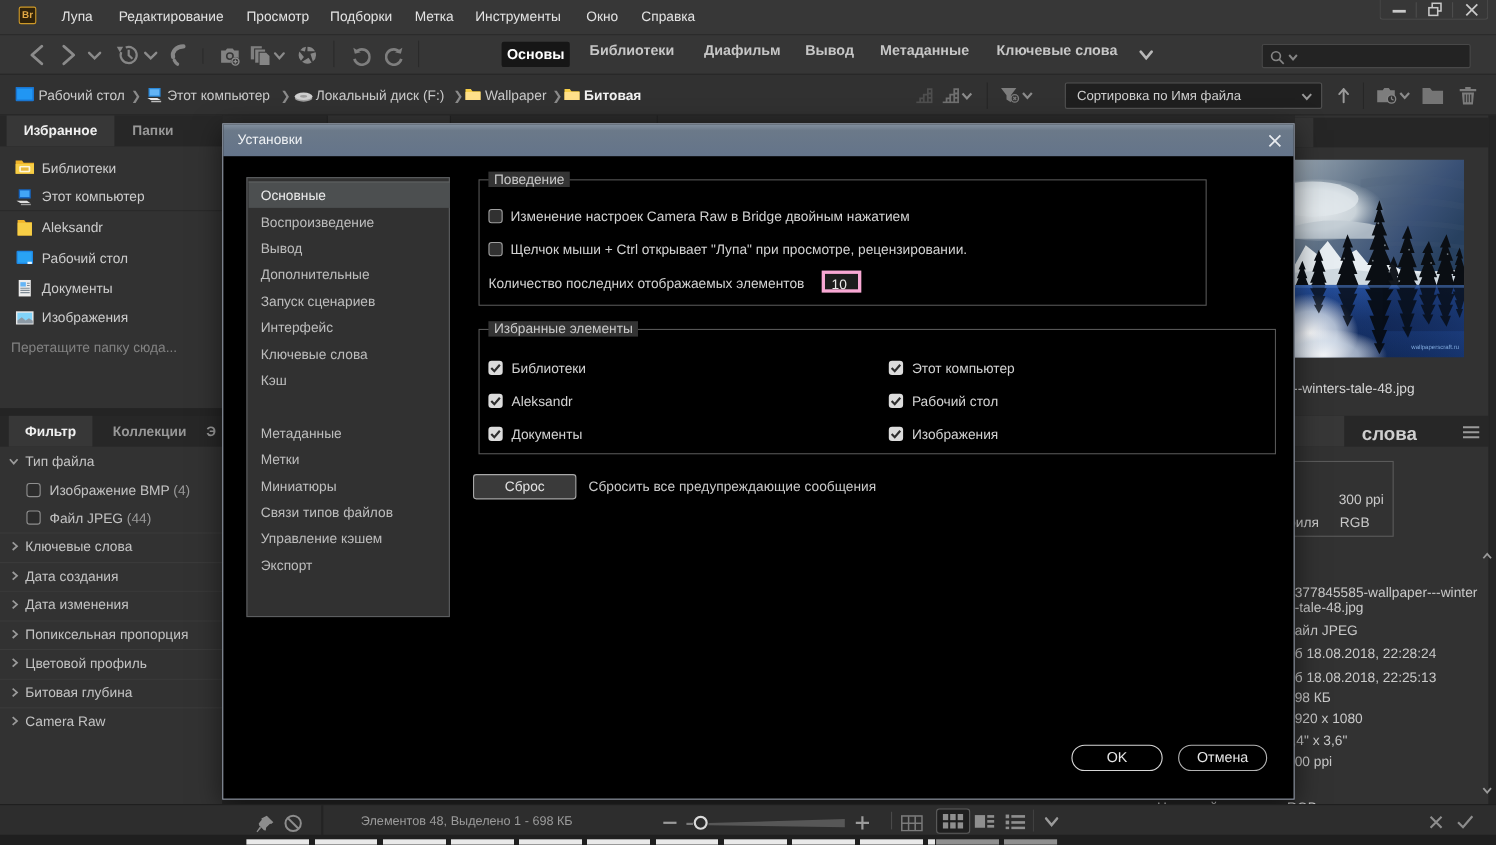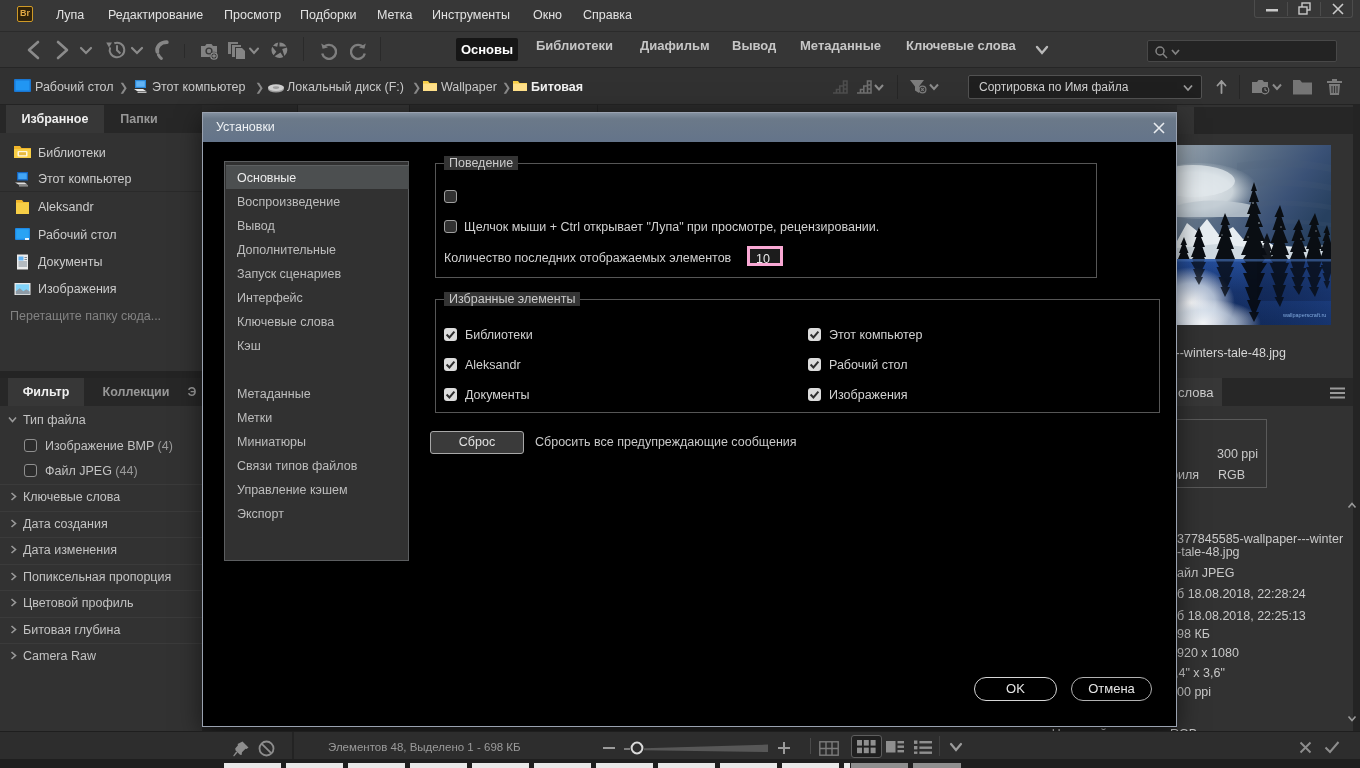--- a/index.html
+++ b/index.html
@@ -422,21 +422,21 @@
     <path d="M0 114 h154 v2.5 h-154 z" fill="#4e7bc4" opacity="0.55"></path>
     <text x="106" y="172" font-size="5.5" fill="#7fa8dc" font-family="Liberation Sans">wallpaperscraft.ru</text>
   </svg>
 
   <div class="abs" style="left:1177px; top:346px; width:120px; height:15px; overflow:hidden;">
     <div style="position:absolute; right:11px; top:0; white-space:nowrap; font-size:12.5px; color:#d6d6d6;">377845585-wallpaper---winters-tale-48.jpg</div>
   </div>
 
   <div class="abs" style="left:1177px; top:378px; width:176px; height:28px; background:#272727;"></div>
   <div class="abs" style="left:1177px; top:378px; width:45px; height:28px; background:#373737;"></div>
-  <div class="abs" style="left:1178px; top:385px; font-weight:normal; font-size:13px; color:#cfcfcf;">слова</div>
+  <div class="abs" style="left:1238px; top:385px; font-weight:bold; font-size:17px; color:#cfcfcf;">слова</div>
   <svg class="abs" style="left:1330px; top:387px;" width="15" height="12" viewBox="0 0 15 12">
     <path d="M0 1.5 h15 M0 6 h15 M0 10.5 h15" stroke="#9a9a9a" stroke-width="1.8"></path>
   </svg>
 
   <div class="abs" style="left:1150px; top:419px; width:117px; height:69px; border:1px solid #5a5a5a;"></div>
   <div class="abs" style="left:1140px; top:447px; width:118px; text-align:right; font-size:12.5px; color:#c9c9c9;">300 ppi</div>
   <div class="abs" style="left:1140px; top:468px; width:59px; text-align:right; font-size:12.5px; color:#c9c9c9;">филя</div>
   <div class="abs" style="left:1218px; top:468px; font-size:12.5px; color:#c9c9c9;">RGB</div>
 
   <div class="abs" style="left:1177px; top:532px; font-size:12.5px; color:#c9c9c9;">377845585-wallpaper---winter</div>
@@ -476,20 +476,21 @@
       <div class="dnav-item" style="top:244px;">Метки</div>
       <div class="dnav-item" style="top:268px;">Миниатюры</div>
       <div class="dnav-item" style="top:292px;">Связи типов файлов</div>
       <div class="dnav-item" style="top:316px;">Управление кэшем</div>
       <div class="dnav-item" style="top:340px;">Экспорт</div>
     </div>
 
     <div class="fset" style="left:232px; top:50px; width:662px; height:115px;">
       <div class="fset-leg">Поведение</div>
       <div class="cb cb-off" style="left:8px; top:26px;"></div>
+      <div class="dtext" style="left:28px; top:26px;">Изменение настроек Camera Raw в Bridge двойным нажатием</div>
       <div class="cb cb-off" style="left:8px; top:56px;"></div>
       <div class="dtext" style="left:28px; top:56px;">Щелчок мыши + Ctrl открывает "Лупа" при просмотре, рецензировании.</div>
       <div class="dtext" style="left:8px; top:87px;">Количество последних отображаемых элементов</div>
       <div class="abs" style="left:311px; top:82px; width:36px; height:20px; background:#1c1c1c; border:3px solid #f9a8d4;">
         <div style="font-size:12.5px; color:#e8e8e8; padding:3px 0 0 6px;">10</div>
       </div>
     </div>
 
     <div class="fset" style="left:232px; top:186px; width:725px; height:114px;">
       <div class="fset-leg">Избранные элементы</div>

